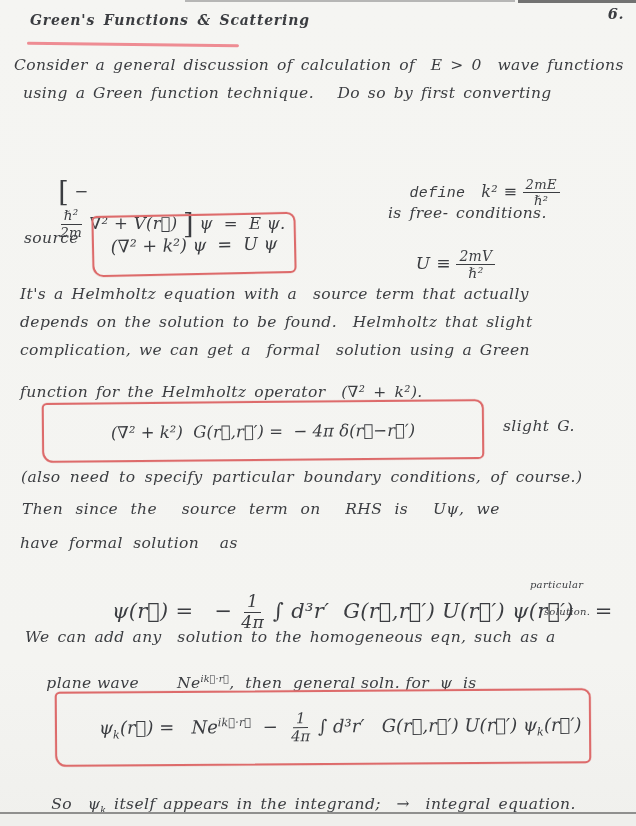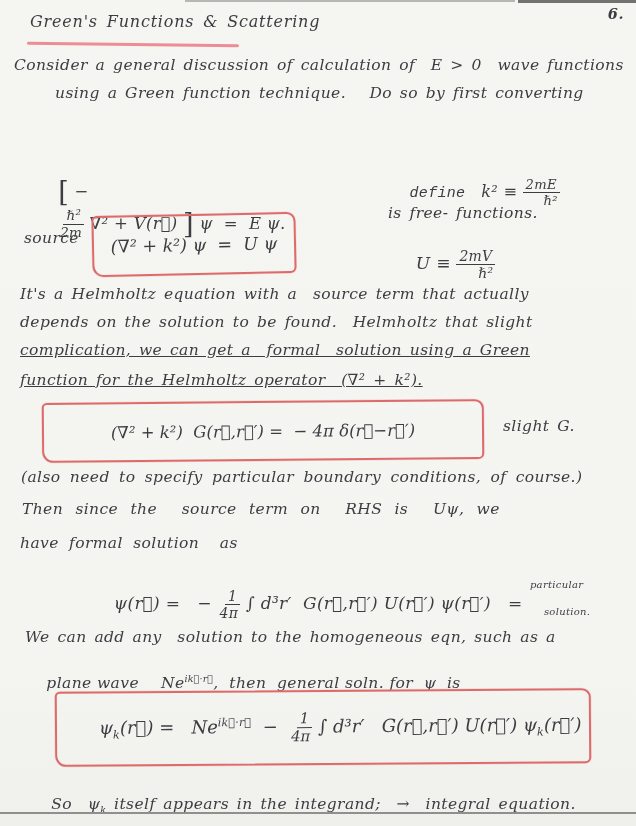--- a/index.html
+++ b/index.html
@@ -7,100 +7,100 @@
     position:relative;
     width:636px;height:826px;
     background:linear-gradient(180deg,#f5f5f2 0%, #f4f4f1 80%, #f0f0ed 100%);
     overflow:hidden;
     font-family:"DejaVu Serif", serif;
     font-style:italic;
     color:#3b3d41;
   }
   .line{position:absolute;white-space:pre;font-size:15.5px;letter-spacing:.4px;word-spacing:2.5px;line-height:1.2;}
   .eqline{position:absolute;white-space:pre;font-size:16px;letter-spacing:.3px;}
-  .frac{display:inline-flex;flex-direction:column;align-items:flex-end;vertical-align:middle;font-size:.82em;line-height:1.15;font-style:italic;}
+  .frac{display:inline-flex;flex-direction:column;align-items:center;vertical-align:middle;font-size:.82em;line-height:1.15;font-style:italic;}
   .frac .num{border-bottom:1.5px solid #3b3d41;padding:0 3px;}
   .frac .den{padding:0 2px;}
   .bigb{font-size:27px;font-style:normal;vertical-align:middle;position:relative;top:-1px;}
   sup,sub{font-size:.62em;letter-spacing:.2px;}
   .redbox{
     position:absolute;
     border:2px solid #dd6b6b;
     border-radius:5px 9px 6px 11px;
     display:flex;align-items:center;justify-content:center;
     box-shadow:0 0 0 .5px rgba(221,107,107,.25);
   }
   .underline{position:absolute;background:#ee8c93;height:3px;border-radius:2px;}
   .scanline{position:absolute;}
   .notestack{position:absolute;font-size:10px;line-height:1.35;letter-spacing:.3px;white-space:pre;}
   .pagenum{position:absolute;font-size:14.5px;font-weight:bold;letter-spacing:.5px;}
-  .title{position:absolute;font-size:16px;letter-spacing:.8px;word-spacing:3px;}
+  .title{position:absolute;font-size:14px;letter-spacing:.8px;word-spacing:3px;font-weight:bold;}
   .bottomline{position:absolute;left:0;width:636px;}
 </style>
 </head>
 <body>
 
 <div class="paper">
 
   <div class="scanline" style="left:185px;top:0;width:330px;height:2px;background:#6a6a6a;opacity:.45;"></div>
   <div class="scanline" style="left:518px;top:0;width:118px;height:3px;background:#3a3a3a;opacity:.7;"></div>
 
   <div class="pagenum" style="right:12px;top:5px;">6.</div>
 
   <div class="title" style="left:30px;top:12px;">Green's Functions &amp; Scattering</div>
   <div class="underline" style="left:27px;top:43px;width:212px;transform:rotate(0.7deg);"></div>
 
   <div class="line" style="left:14px;top:56px;">Consider a general discussion of calculation of  E &gt; 0  wave functions</div>
-  <div class="line" style="left:23px;top:84px;margin-left:32px;">using a Green function technique.   Do so by first converting</div>
+  <div class="line" style="left:23px;top:84px;">using a Green function technique.   Do so by first converting</div>
 
   <div class="eqline" style="left:36px;top:158px;font-size:16.5px;">
     <span class="bigb">[</span><span> −</span>
     <span class="frac"><span class="num">ℏ²</span><span class="den">2m</span></span><span> ∇² + V(r⃗) </span><span class="bigb">]</span><span> ψ  =  E ψ.</span>
   </div>
 
   <div class="eqline" style="left:388px;top:158px;font-size:16px;">
     <span style="margin-right:16px;font-size:15px;font-family:Liberation Mono, monospace;">define</span><span>k² ≡ </span><span class="frac"><span class="num">2mE</span><span class="den">ℏ²</span></span>
   </div>
-  <div class="line" style="left:388px;top:204px;">is free- functions.</div>
+  <div class="line" style="left:388px;top:204px;">is free- conditions.</div>
 
   <div class="line" style="left:24px;top:229px;">source</div>
   <div class="redbox" style="left:92px;top:214px;width:200px;height:57px;transform:rotate(-1.2deg);">
     <span style="font-size:17.5px;white-space:pre;">(∇² + k²) ψ  =  U ψ</span>
   </div>
 
   <div class="eqline" style="left:393px;top:228px;font-size:17px;">
     <span>U ≡ </span><span class="frac"><span class="num">2mV</span><span class="den">ℏ²</span></span>
   </div>
 
   <div class="line" style="left:20px;top:285px;">It's a Helmholtz equation with a  source term that actually</div>
   <div class="line" style="left:20px;top:313px;">depends on the solution to be found.  Helmholtz that slight</div>
-  <div class="line" style="left:20px;top:341px;text-decoration:underline;">complication, we can get a  formal  solution using a Green</div>
-  <div class="line" style="left:20px;top:371px;text-decoration:underline;">function for the Helmholtz operator  (∇² + k²).</div>
+  <div class="line" style="left:20px;top:341px;">complication, we can get a  formal  solution using a Green</div>
+  <div class="line" style="left:20px;top:383px;">function for the Helmholtz operator  (∇² + k²).</div>
 
   <div class="redbox" style="left:42px;top:401px;width:438px;height:56px;transform:rotate(-0.5deg);">
     <span style="font-size:16.5px;white-space:pre;">(∇² + k²)  G(r⃗,r⃗′) =  − 4π δ(r⃗−r⃗′)</span>
   </div>
   <div class="line" style="left:503px;top:417px;">slight G.</div>
 
   <div class="line" style="left:22px;top:500px;word-spacing:7px;">Then since the  source term on  RHS is  Uψ, we</div>
 
   <div class="line" style="left:21px;top:468px;word-spacing:4px;">(also need to specify particular boundary conditions, of course.)</div>
   <div class="line" style="left:20px;top:534px;word-spacing:5px;">have formal solution  as</div>
 
-  <div class="eqline" style="left:91px;top:568px;font-size:17px;">
+  <div class="eqline" style="left:84px;top:568px;font-size:21px;">
     <span>ψ(r⃗) =   − </span><span class="frac"><span class="num">1</span><span class="den">4π</span></span><span> ∫ d³r′  G(r⃗,r⃗′) U(r⃗′) ψ(r⃗′)   =</span>
   </div>
   <div class="notestack" style="left:516px;top:564px;">
     <span>particular</span><br>
     <span style="margin-left:14px;">solution.</span>
   </div>
 
   <div class="line" style="left:25px;top:628px;">We can add any  solution to the homogeneous eqn, such as a</div>
   <div class="eqline" style="left:25px;top:655px;font-size:15.5px;letter-spacing:.4px;">
-    <span style="margin-right:22px;">plane wave</span><span>Ne</span><sup>ik⃗·r⃗</sup><span>,  then  general soln. for  ψ  is</span>
+    <span style="margin-right:38px;">plane wave</span><span>Ne</span><sup>ik⃗·r⃗</sup><span>,  then  general soln. for  ψ  is</span>
   </div>
 
   <div class="redbox" style="left:55px;top:690px;width:532px;height:71px;transform:rotate(-0.4deg);border-width:2.5px;">
     <span style="font-size:18px;white-space:pre;">
       <span>ψ</span><sub>k</sub><span>(r⃗) =   Ne</span><sup>ik⃗·r⃗</sup><span>  −  </span><span class="frac"><span class="num">1</span><span class="den">4π</span></span><span> ∫ d³r′   G(r⃗,r⃗′) U(r⃗′) ψ</span><sub>k</sub><span>(r⃗′)</span>
     </span>
   </div>
 
   <div class="line" style="left:20px;top:776px;font-size:15.5px;">
     <span>So  ψ</span><sub>k</sub><span> itself appears in the integrand;  →  integral equation.</span>

